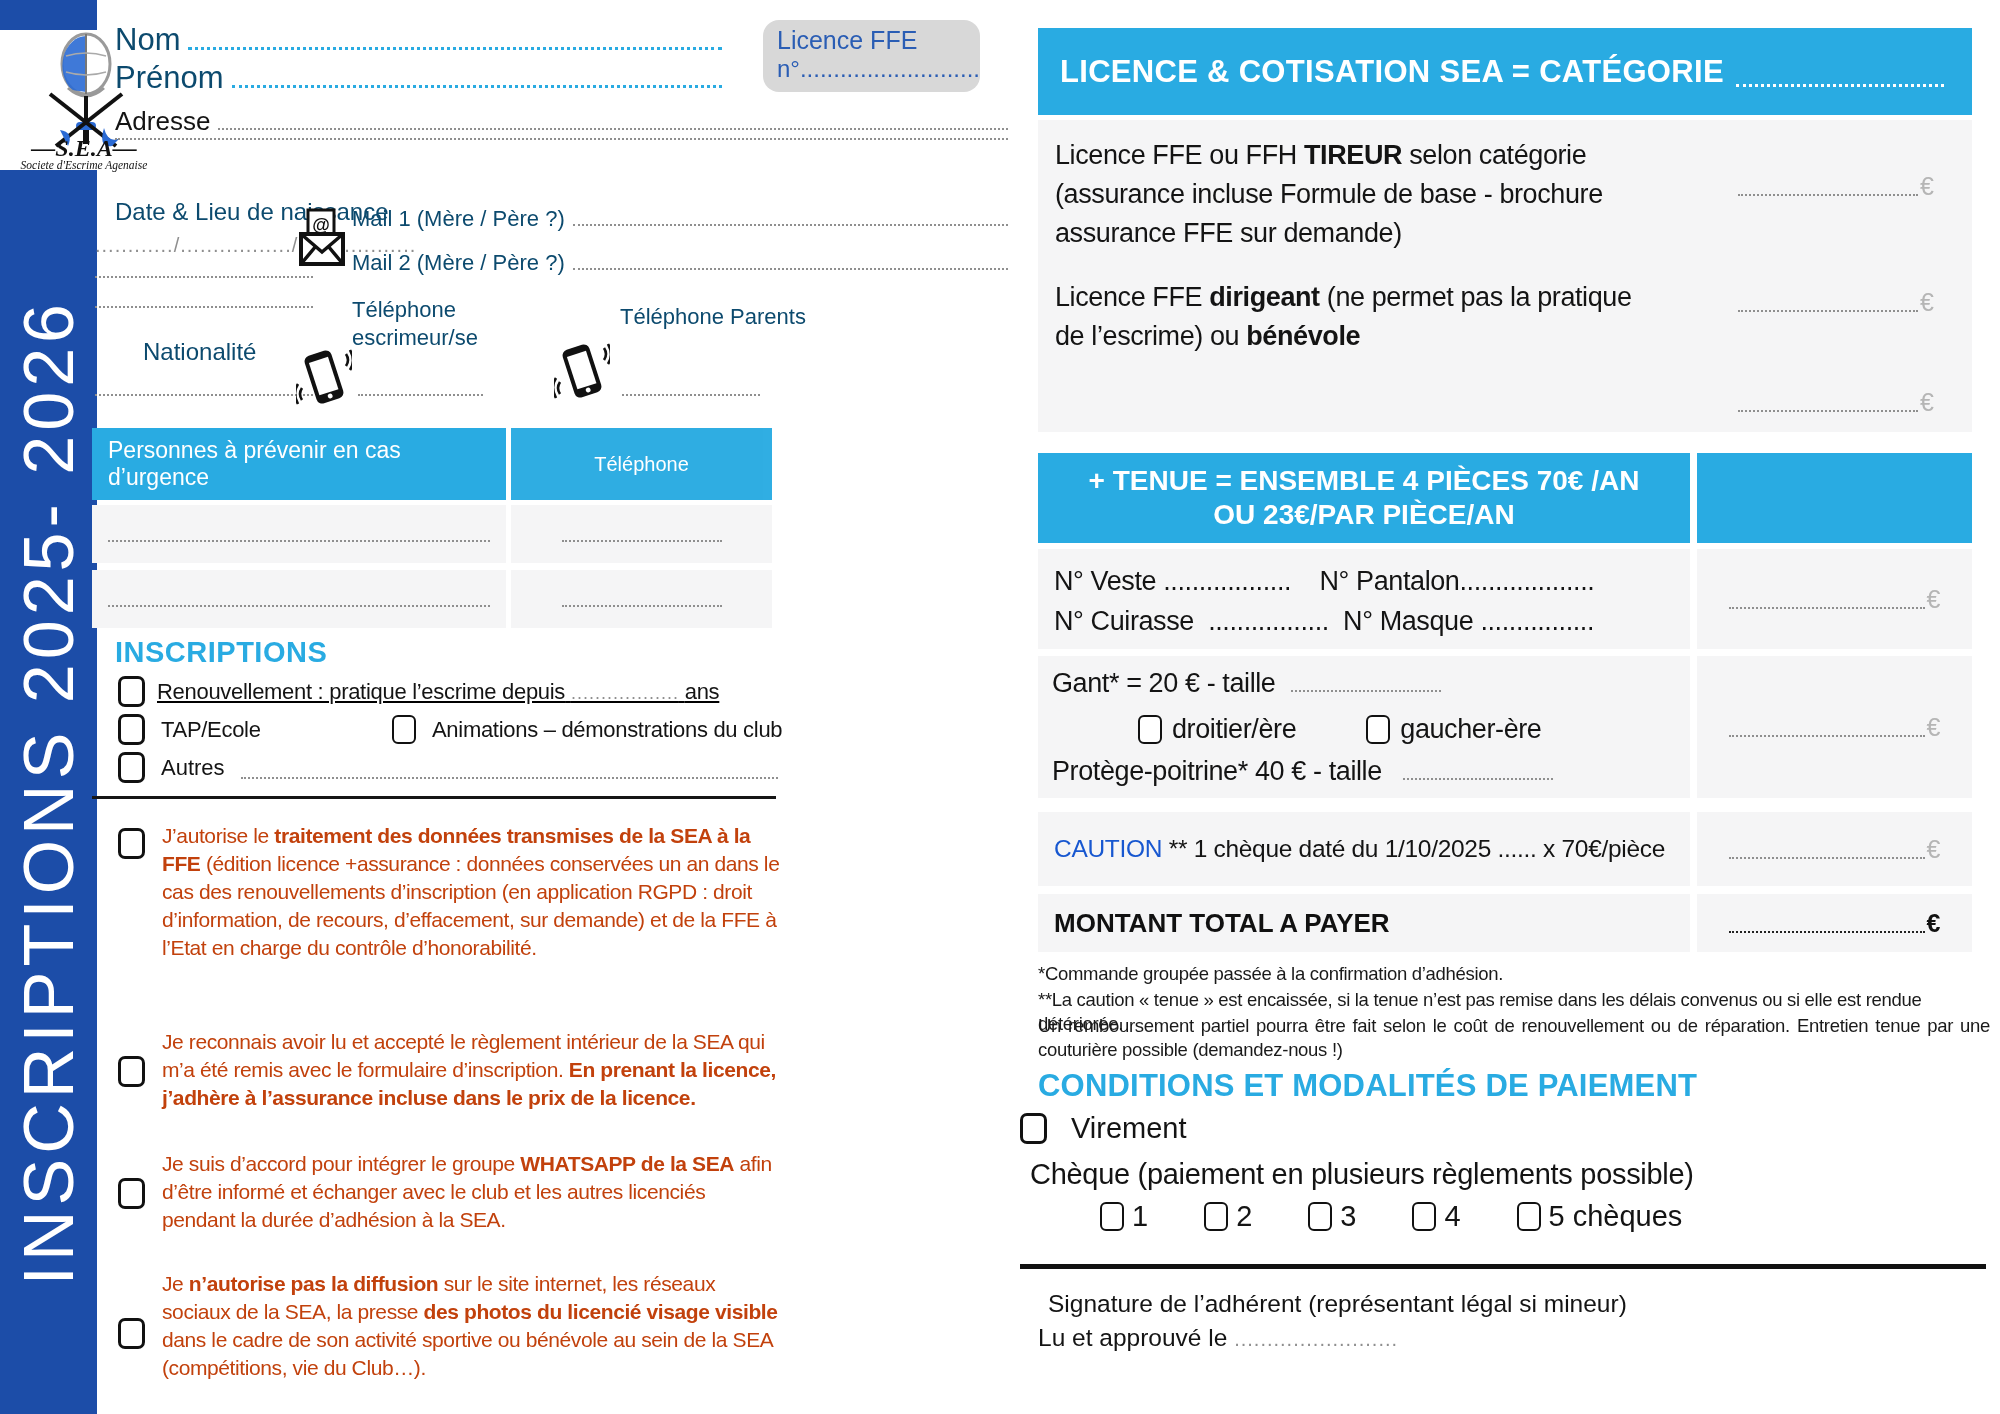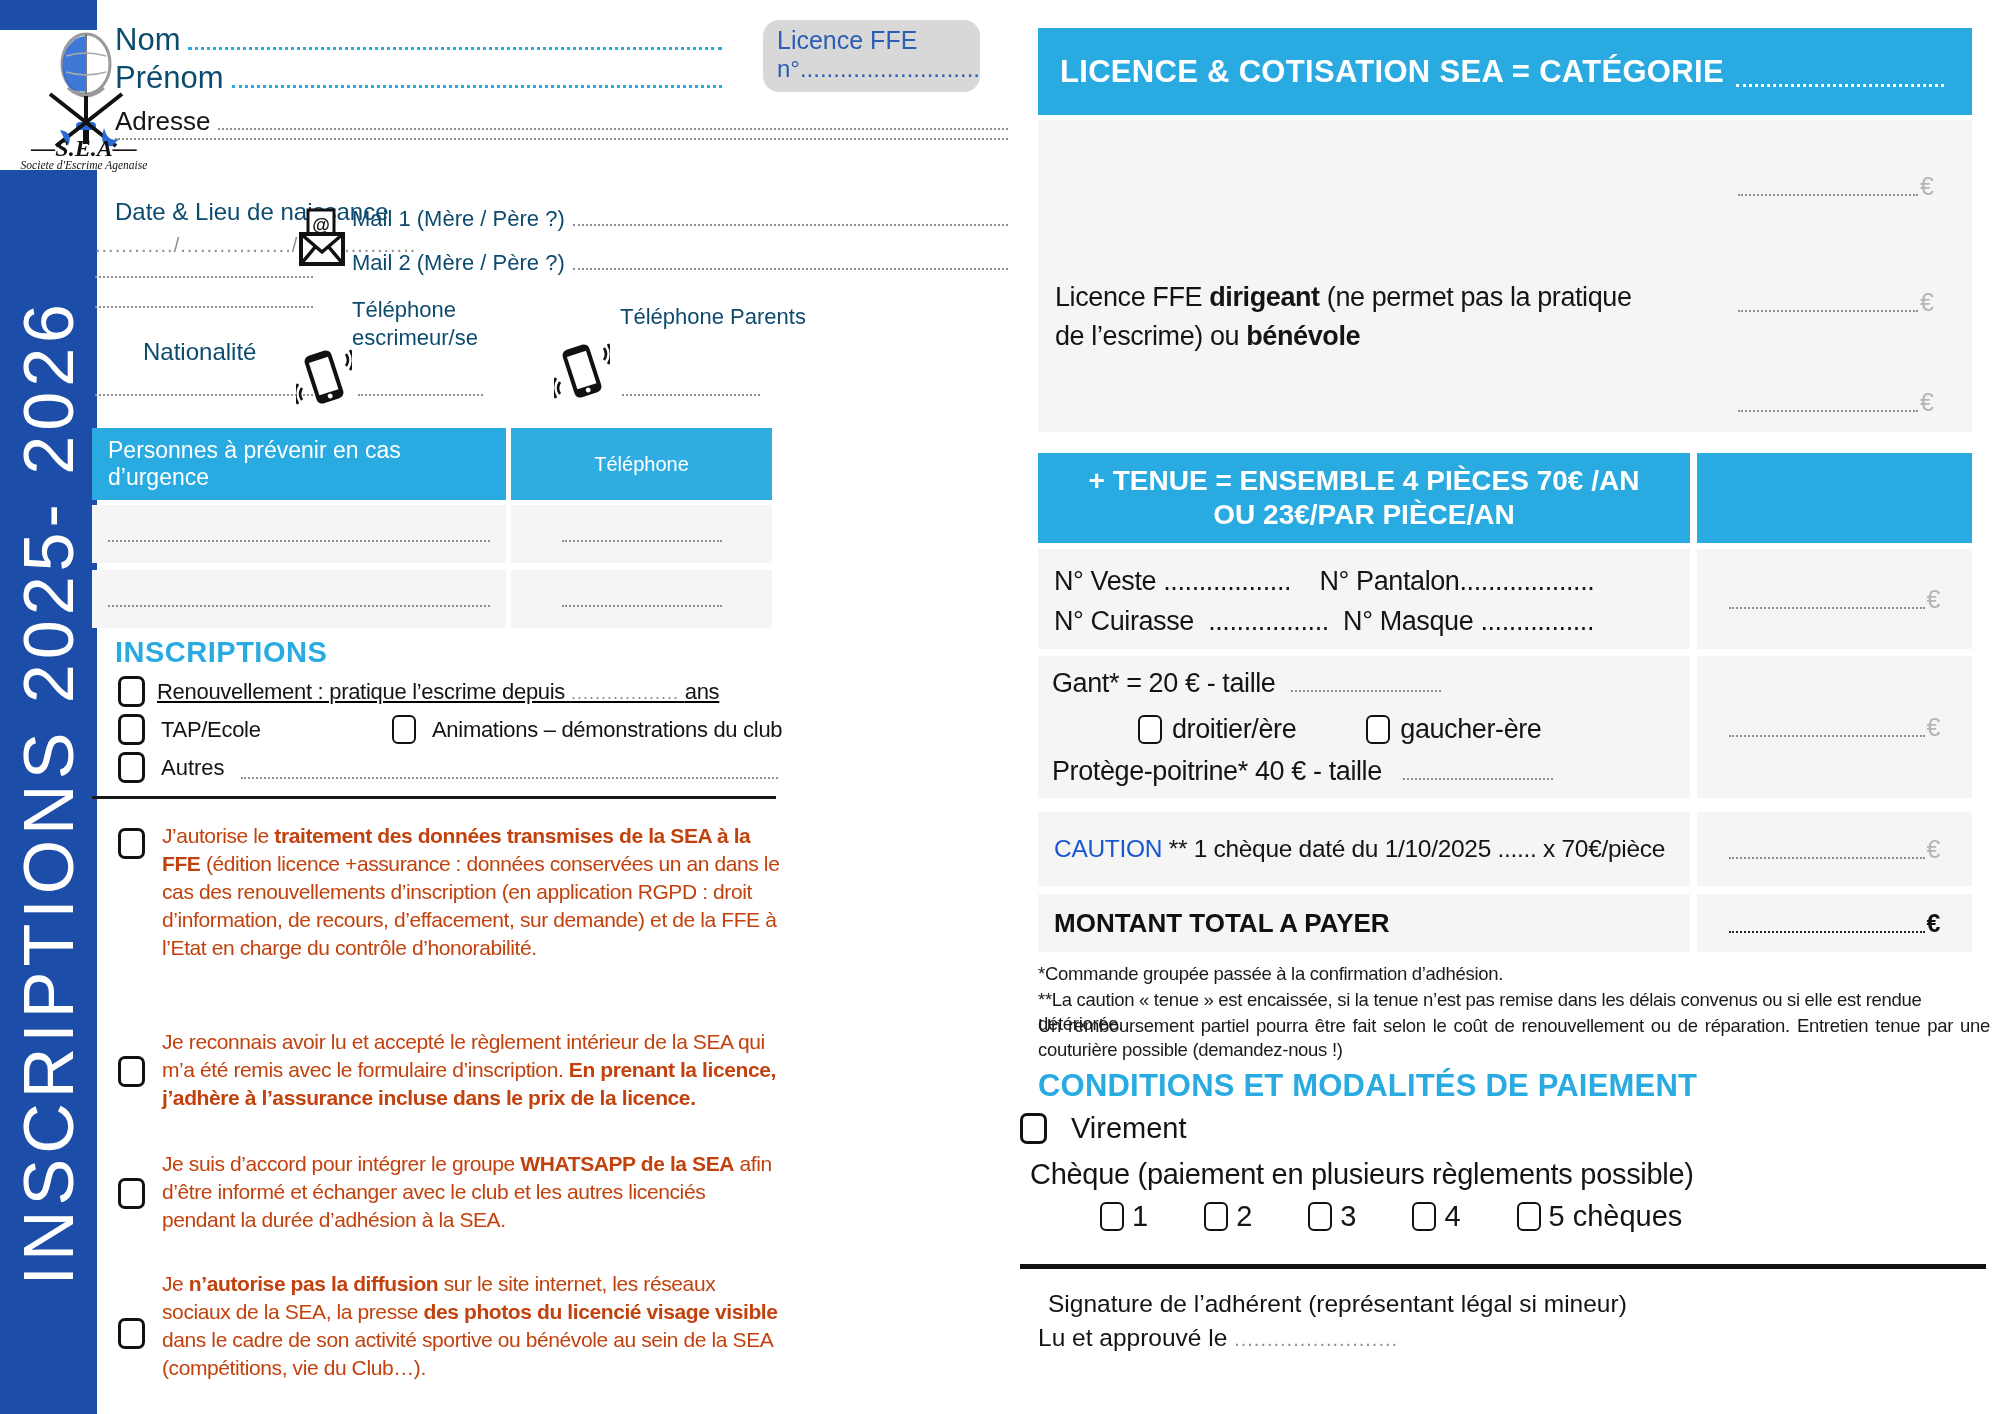--- a/index.html
+++ b/index.html
@@ -228,20 +228,21 @@
 
   <span class="abs cb" style="left:118px; top:1318px;"></span>
   <div class="abs consent" style="left:162px; top:1270px; line-height:28px;"><span>Je </span><b>n’autorise pas la diffusion</b><span> sur le site internet, les réseaux sociaux de la SEA, la presse </span><b>des photos du licencié visage visible</b><span> dans le cadre de son activité sportive ou bénévole au sein de la SEA (compétitions, vie du Club…).</span></div>
 
   <div class="abs rc-header" style="left:1038px; top:28px; width:934px; height:87px; padding:0 28px 0 22px; font-size:31px; font-weight:700; letter-spacing:0.3px;">
     <span style="flex:1;">LICENCE &amp; COTISATION SEA = CATÉGORIE</span>
     <span class="wdots" style="width:208px;"></span>
   </div>
 
   <div class="abs rc-gray" style="left:1038px; top:120px; width:934px; height:312px;">
+    <div class="abs rtext" style="left:17px; top:16px; width:580px;"><span>Licence FFE ou FFH </span><b>TIREUR</b><span> selon catégorie (assurance incluse Formule de base - brochure assurance FFE sur demande)</span></div>
     <div class="abs euro-line" style="left:700px; top:56px; width:196px;">
       <span class="dots"></span>
         <span class="euro">€</span>
     </div>
 
     <div class="abs rtext" style="left:17px; top:158px; width:580px;"><span>Licence FFE </span><b>dirigeant</b><span> (ne permet pas la pratique de l’escrime) ou </span><b>bénévole</b></div>
     <div class="abs euro-line" style="left:700px; top:172px; width:196px;">
       <span class="dots"></span>
         <span class="euro">€</span>
     </div>

